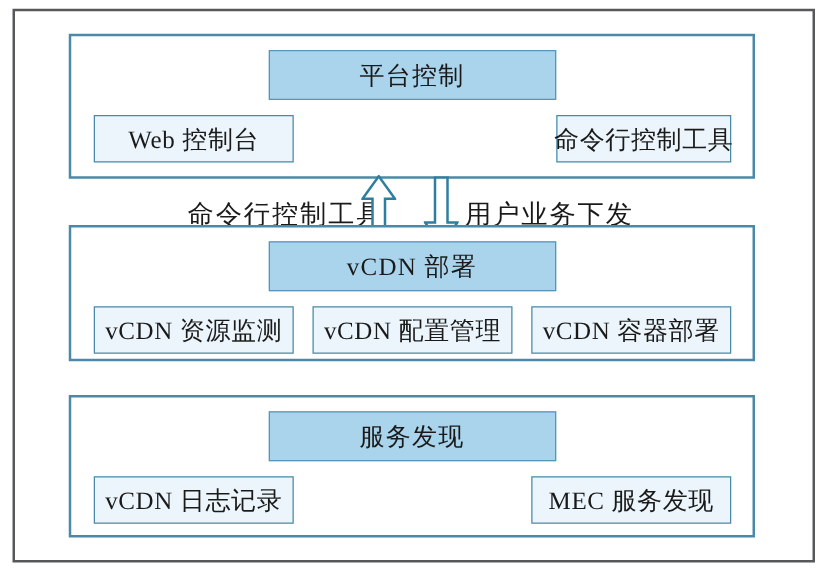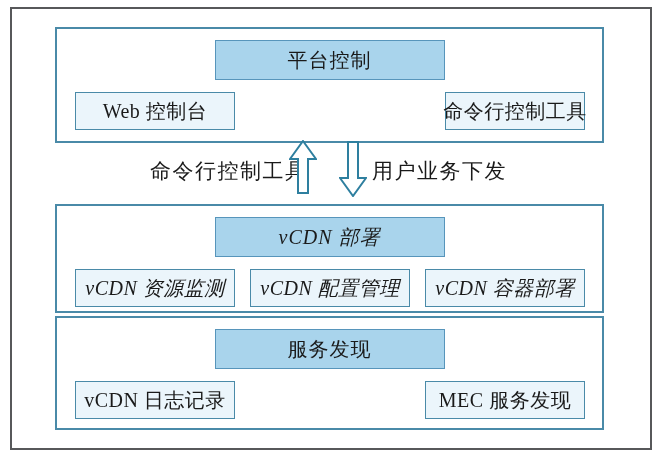--- a/index.html
+++ b/index.html
@@ -22,21 +22,21 @@
   .layer {
     position:absolute;
     left:55px;
     width:549px;
     border:2px solid #4a8aa8;
     box-sizing:border-box;
     background:#ffffff;
     padding-top:8px;
   }
   .layer-top    { top:27px;  height:116px; }
-  .layer-mid    { top:204px; height:109px;font-style:italic; }
+  .layer-mid    { top:180px; height:109px; }
   .layer-bottom { top:316px; height:114px; }
   .layer-title {
     width:230px; height:40px;
     margin:3px auto;
     background:#a9d4ec;
     border:1px solid #5795bb;
     box-sizing:border-box;
     display:flex; align-items:center; justify-content:center;
     font-size:20px;
     letter-spacing:1px;

